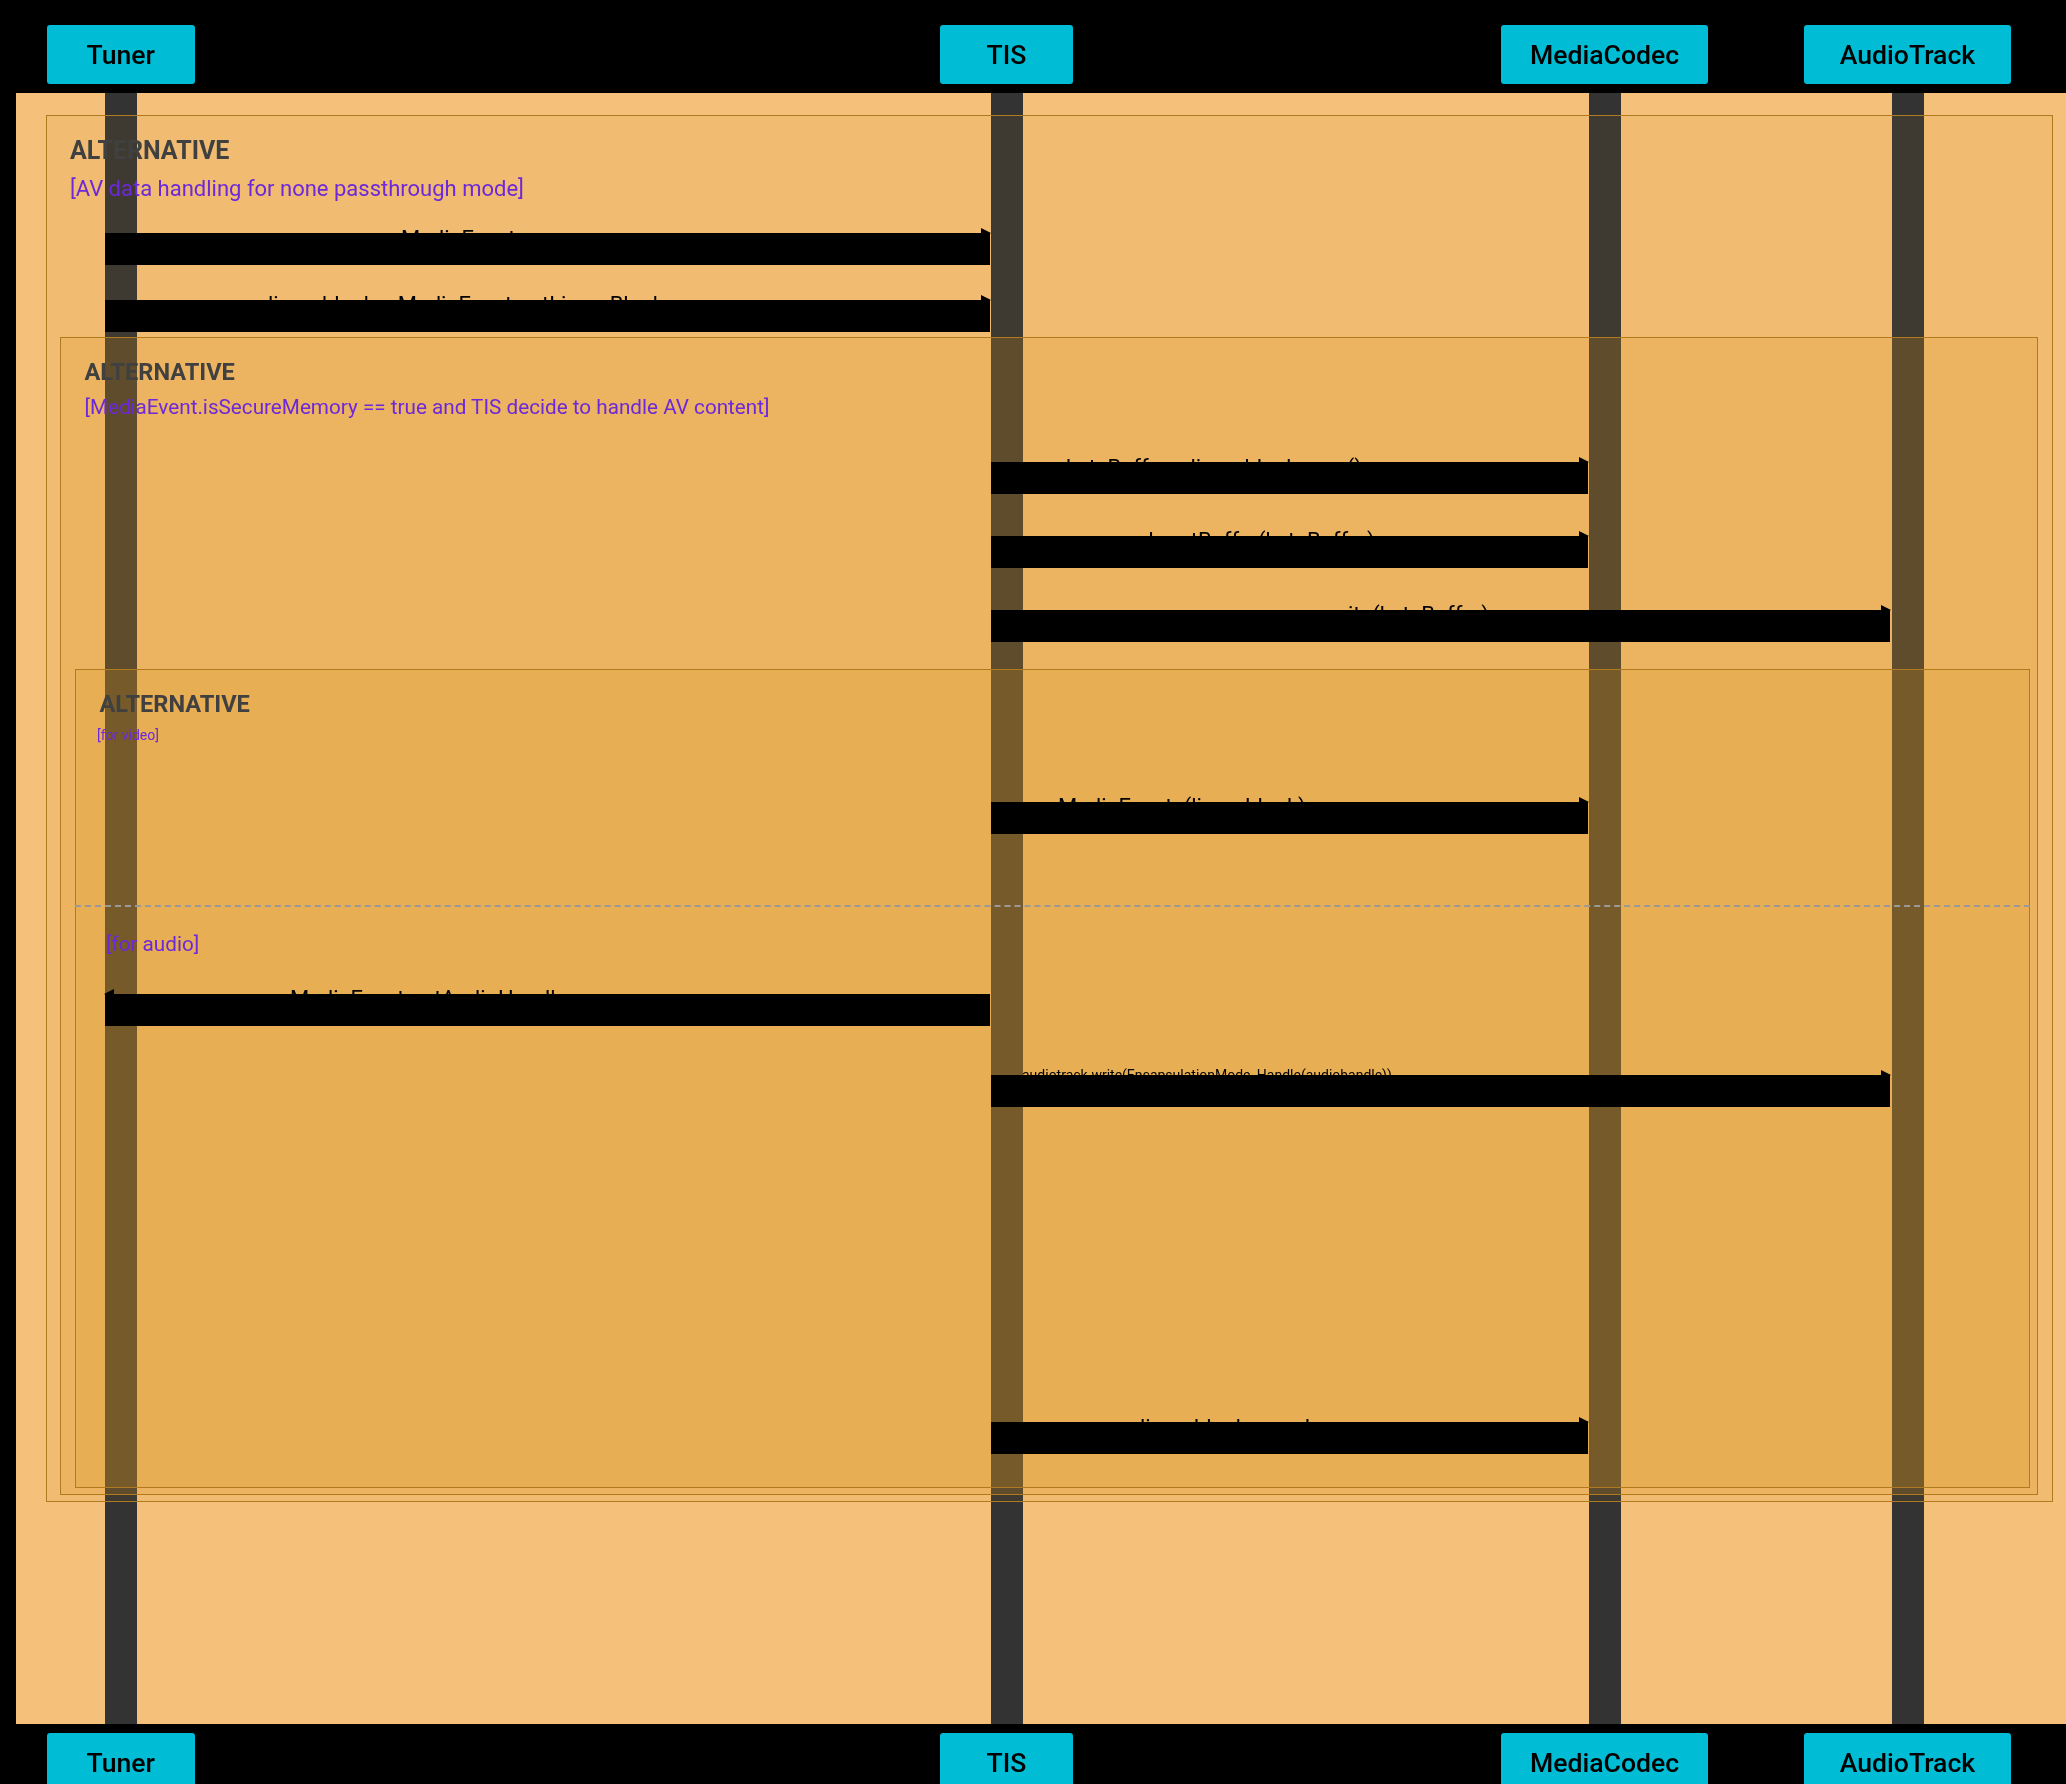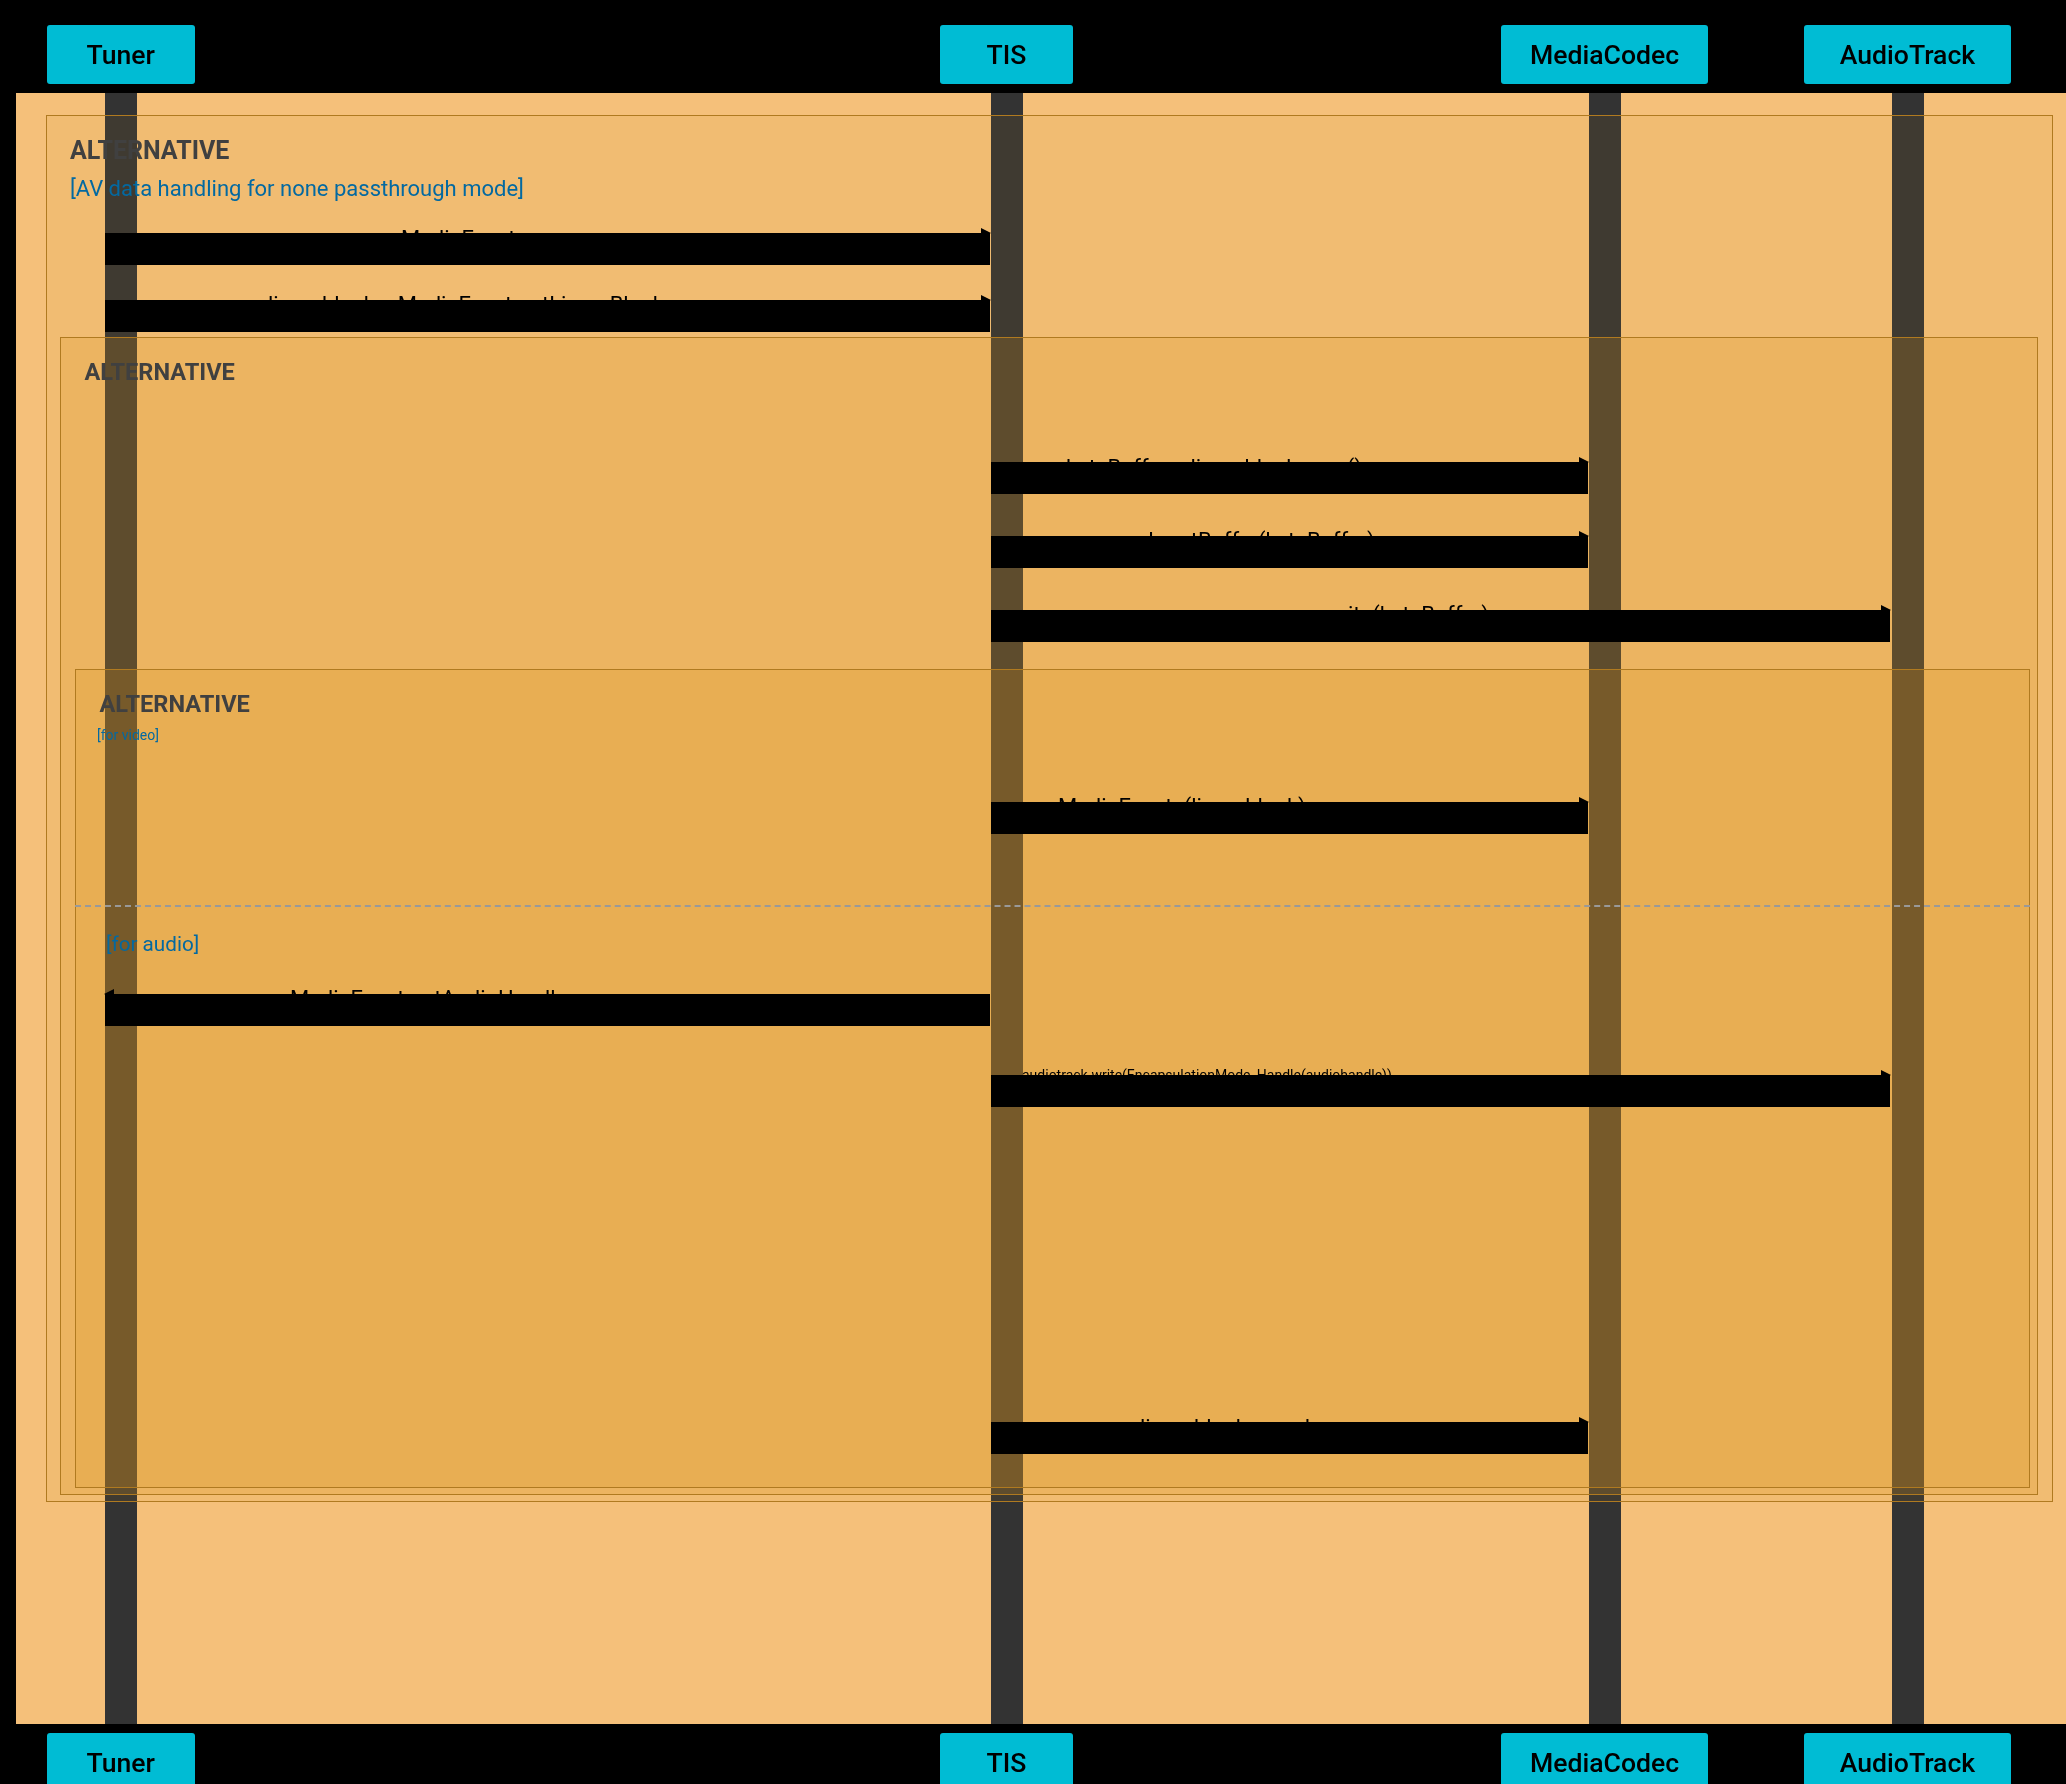--- a/index.html
+++ b/index.html
@@ -99,21 +99,21 @@
       top: 4.4px;
       left: 7.4px;
       font-size: 25px;
       font-weight: 700;
       color: #404040;
     }
 
     .alt-condition {
       position: absolute;
       font-size: 22px;
-      color: #0369a1;
+      color: #6d28d9;
     }
 
     
     .message-line {
       position: absolute;
       height: 1.5px;
       background: #000;
     }
 
     .message-line::after {
@@ -197,20 +197,21 @@
     </div>
 
     <div class="message-line" style="left: 89px; top: 140px; width: 885px;"></div>
     <span class="message-label" style="left: 369px; top: 117px;">MediaEvents</span>
 
     <div class="message-line" style="left: 89px; top: 207px; width: 885px;"></div>
     <span class="message-label" style="left: 236px; top: 183px;">linearblock = MediaEvent.getLinearBlock</span>
 
     <div class="alt-box-inner" style="left: 44px; top: 244px; right: 44px; bottom: 229px;">
       <span class="alt-label" style="font-size: 23.6px;">ALTERNATIVE</span>
+      <span class="alt-condition" style="top: 41px; left: 7.4px; font-size: 20.7px;">[MediaEvent.isSecureMemory == true and TIS decide to handle AV content]</span>
     </div>
 
     <div class="message-line" style="left: 975px; top: 369px; width: 597px;"></div>
     <span class="message-label" style="left: 1034px; top: 346px;">byteBuffer = linearblock.map()</span>
 
     <div class="message-line" style="left: 975px; top: 443px; width: 597px;"></div>
     <span class="message-label" style="left: 1056px; top: 419px;">queueInputBuffer(byteBuffer)</span>
 
     <div class="message-line" style="left: 975px; top: 517px; width: 899px;"></div>
     <span class="message-label" style="left: 1292px; top: 493px;">write(byteBuffer)</span>

